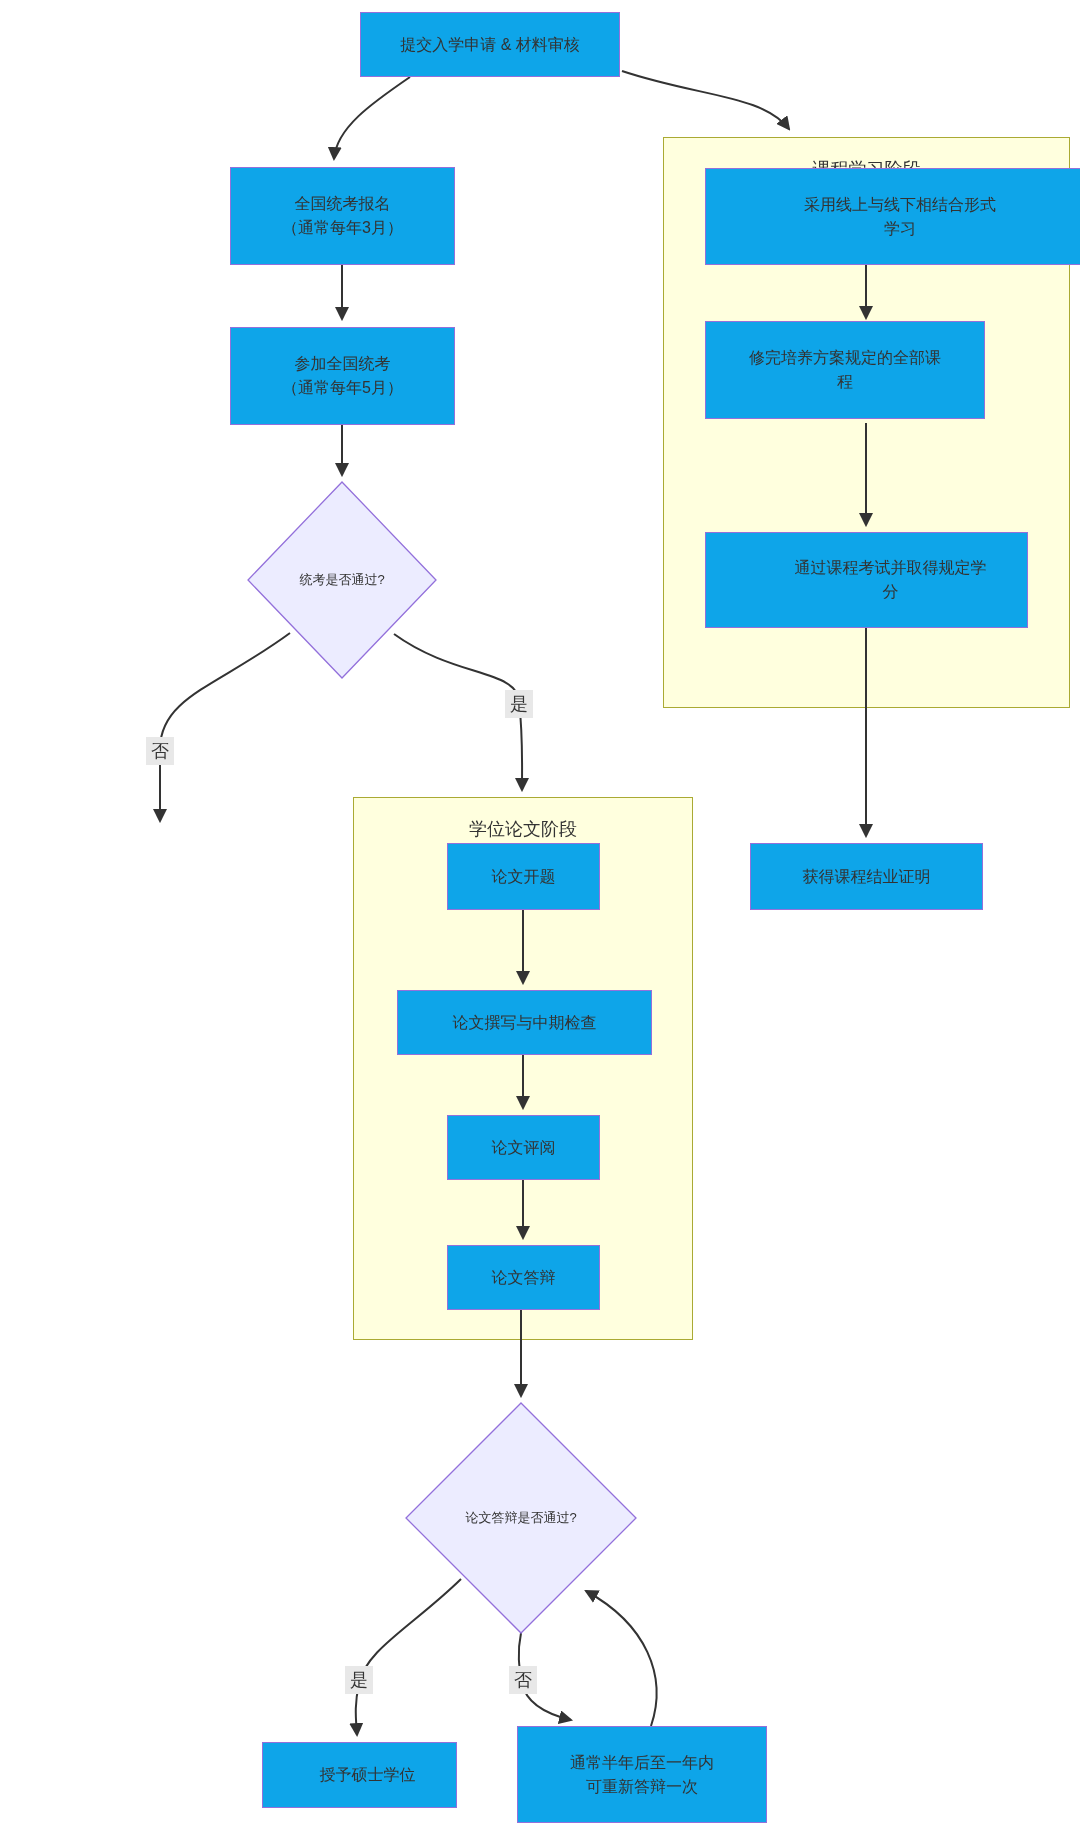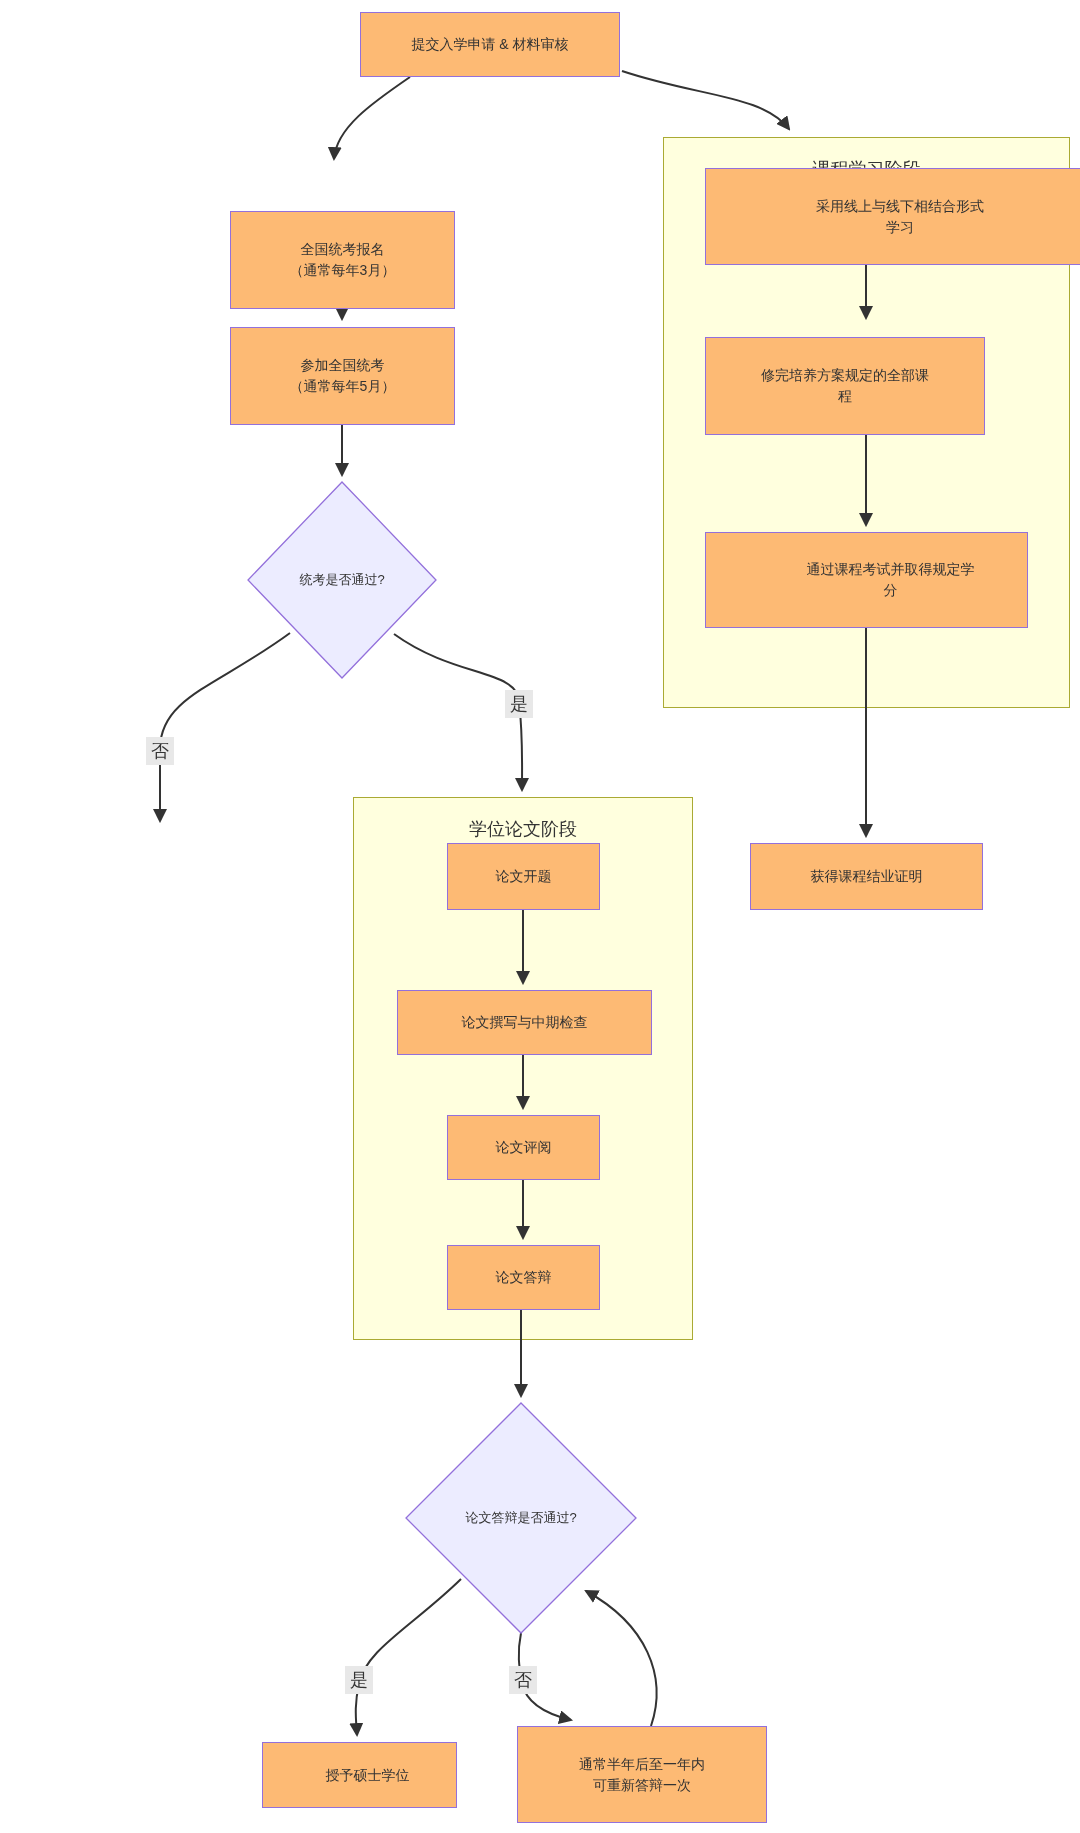--- a/index.html
+++ b/index.html
@@ -26,29 +26,29 @@
   }
   .subgraph-title{
     width:100%;
     text-align:center;
     padding-top:19px;
     font-size:18px;
     color:#333333;
   }
   .node{
     position:absolute;
-    background:#fdba74;
+    background:#0ea5e9;
     border:1.3px solid #9370DB;
     box-sizing:border-box;
     display:flex;
     align-items:center;
     justify-content:center;
     text-align:center;
     white-space:pre-line;
-    font-size:14px;
+    font-size:16px;
     line-height:1.5;
     color:#333333;
     z-index:3;
   }
   .diamond-label{
     position:absolute;
     display:flex;
     align-items:center;
     justify-content:center;
     text-align:center;
@@ -111,21 +111,21 @@
     <path class="edge" d="M866,265 L866,318" marker-end="url(#arrow)"></path>
     <path class="edge" d="M866,423 L866,525" marker-end="url(#arrow)"></path>
     <path class="edge" d="M866,628 L866,836" marker-end="url(#arrow)"></path>
 
     <polygon class="decision" points="342,482 436,580 342,678 248,580"></polygon>
     <polygon class="decision" points="521,1403 636,1518 521,1633 406,1518"></polygon>
   </svg>
 
   <div class="node" style="left:360px;top:12px;width:260px;height:65px;">提交入学申请 &amp; 材料审核</div>
 
-  <div class="node" style="left:230px;top:167px;width:225px;height:98px;margin-top:44px;">全国统考报名
+  <div class="node" style="left:230px;top:167px;width:225px;height:98px;">全国统考报名
 （通常每年3月）</div>
 
   <div class="node" style="left:230px;top:327px;width:225px;height:98px;">参加全国统考
 （通常每年5月）</div>
 
 
   <div class="node" style="left:447px;top:843px;width:153px;height:67px;">论文开题</div>
 
   <div class="node" style="left:397px;top:990px;width:255px;height:65px;">论文撰写与中期检查</div>
 
@@ -134,21 +134,21 @@
   <div class="node" style="left:447px;top:1115px;width:153px;height:65px;">论文评阅</div>
 
   <div class="node" style="left:262px;top:1742px;width:195px;height:66px;padding-left:16px;">授予硕士学位</div>
 
   <div class="node" style="left:517px;top:1726px;width:250px;height:97px;">通常半年后至一年内
 可重新答辩一次</div>
 
   <div class="node" style="left:705px;top:168px;width:390px;height:97px;">采用线上与线下相结合形式
 学习</div>
 
-  <div class="node" style="left:705px;top:337px;width:280px;height:98px;">修完培养方案规定的全部课
+  <div class="node" style="left:705px;top:321px;width:280px;height:98px;">修完培养方案规定的全部课
 程</div>
 
   <div class="node" style="left:705px;top:532px;width:323px;height:96px;padding-left:48px;">通过课程考试并取得规定学
 分</div>
 
   <div class="node" style="left:750px;top:843px;width:233px;height:67px;">获得课程结业证明</div>
 
   <div class="diamond-label" style="left:242px;top:560px;width:200px;height:40px;">统考是否通过?</div>
 
   <div class="diamond-label" style="left:406px;top:1498px;width:230px;height:40px;">论文答辩是否通过?</div>

